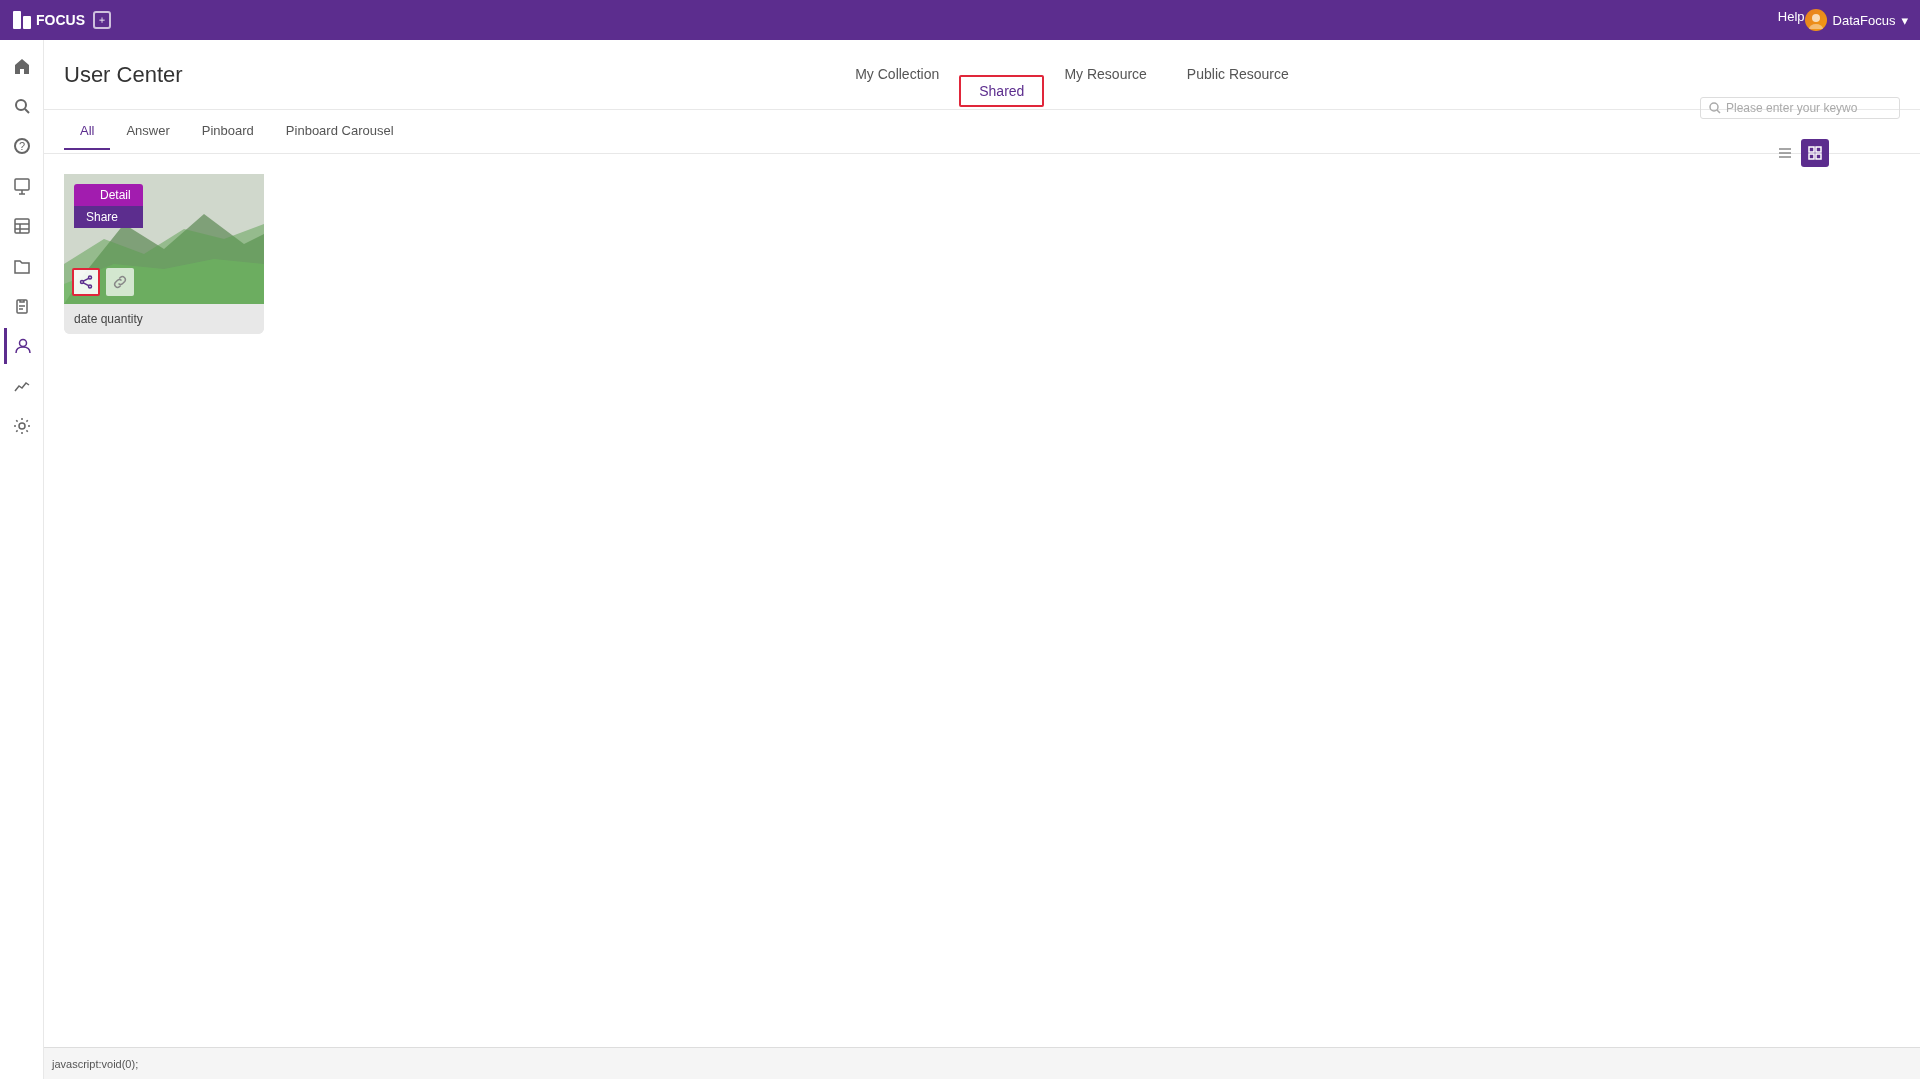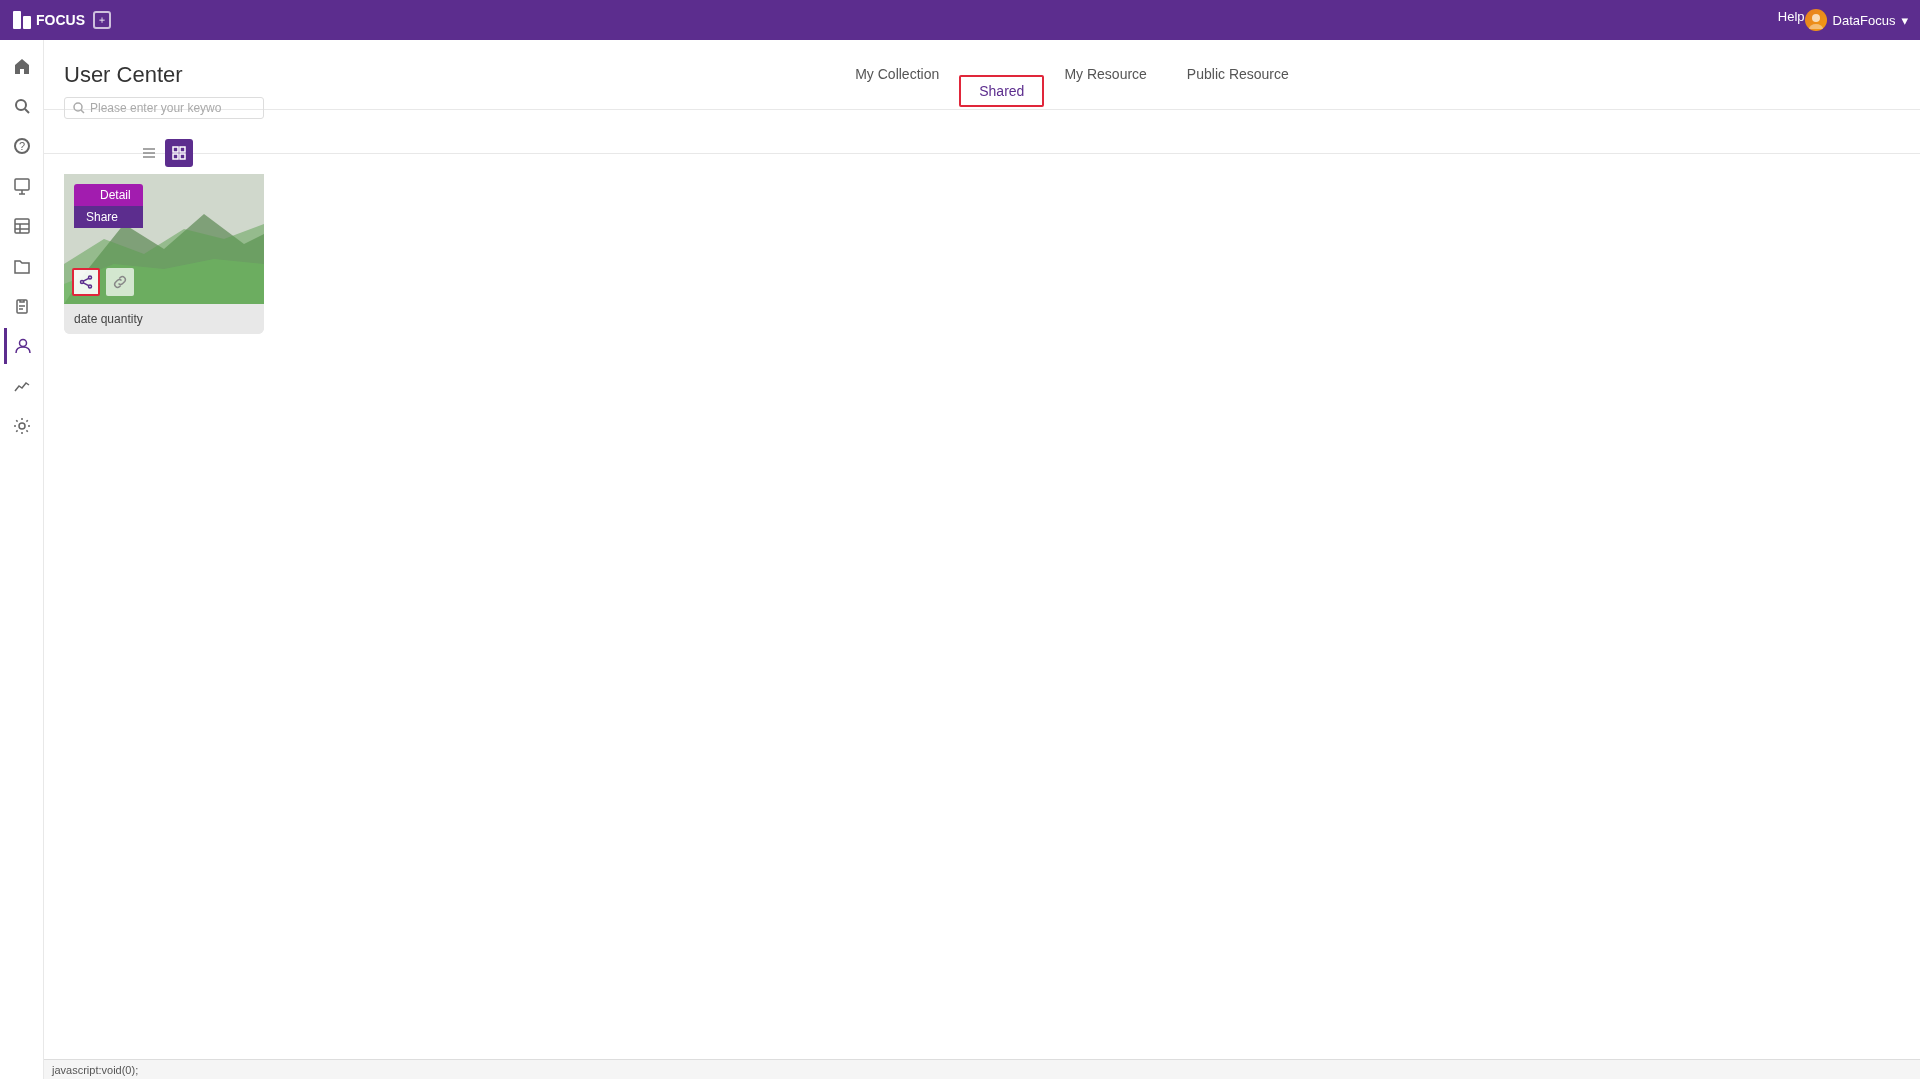--- a/index.html
+++ b/index.html
@@ -232,21 +232,21 @@
     .card-label {
       padding: 8px 10px;
       font-size: 12px;
       color: #444;
       background: #e8e8e8;
       border-radius: 0 0 6px 6px;
     }
 
     
     .status-bar {
-      height: 20px;
+      height: 32px;
       background: #f5f5f5;
       border-top: 1px solid #ddd;
       display: flex;
       align-items: center;
       padding: 0 8px;
       font-size: 11px;
       color: #555;
     }
   </style>
 </head>
@@ -352,20 +352,26 @@
       <h1 class="page-title">User Center</h1>
       <div class="nav-tabs">
         <div class="nav-tab">My Collection</div>
         <div class="nav-tab active">Shared</div>
         <div class="nav-tab">My Resource</div>
         <div class="nav-tab">Public Resource</div>
       </div>
     </div>
 
     <div class="sub-tabs-row">
+      <div class="sub-tabs">
+        <div class="sub-tab active">All</div>
+        <div class="sub-tab">Answer</div>
+        <div class="sub-tab">Pinboard</div>
+        <div class="sub-tab">Pinboard Carousel</div>
+      </div>
       <div class="search-view-row">
         <div class="search-box">
           <svg width="12" height="12" viewBox="0 0 12 12" fill="none" stroke="#aaa" stroke-width="1.5">
             <circle cx="5" cy="5" r="4"></circle>
             <line x1="8" y1="8" x2="11" y2="11"></line>
           </svg>
           <span>Please enter your keywo</span>
         </div>
         <div class="view-toggle">
           <div class="view-btn" title="List view">

